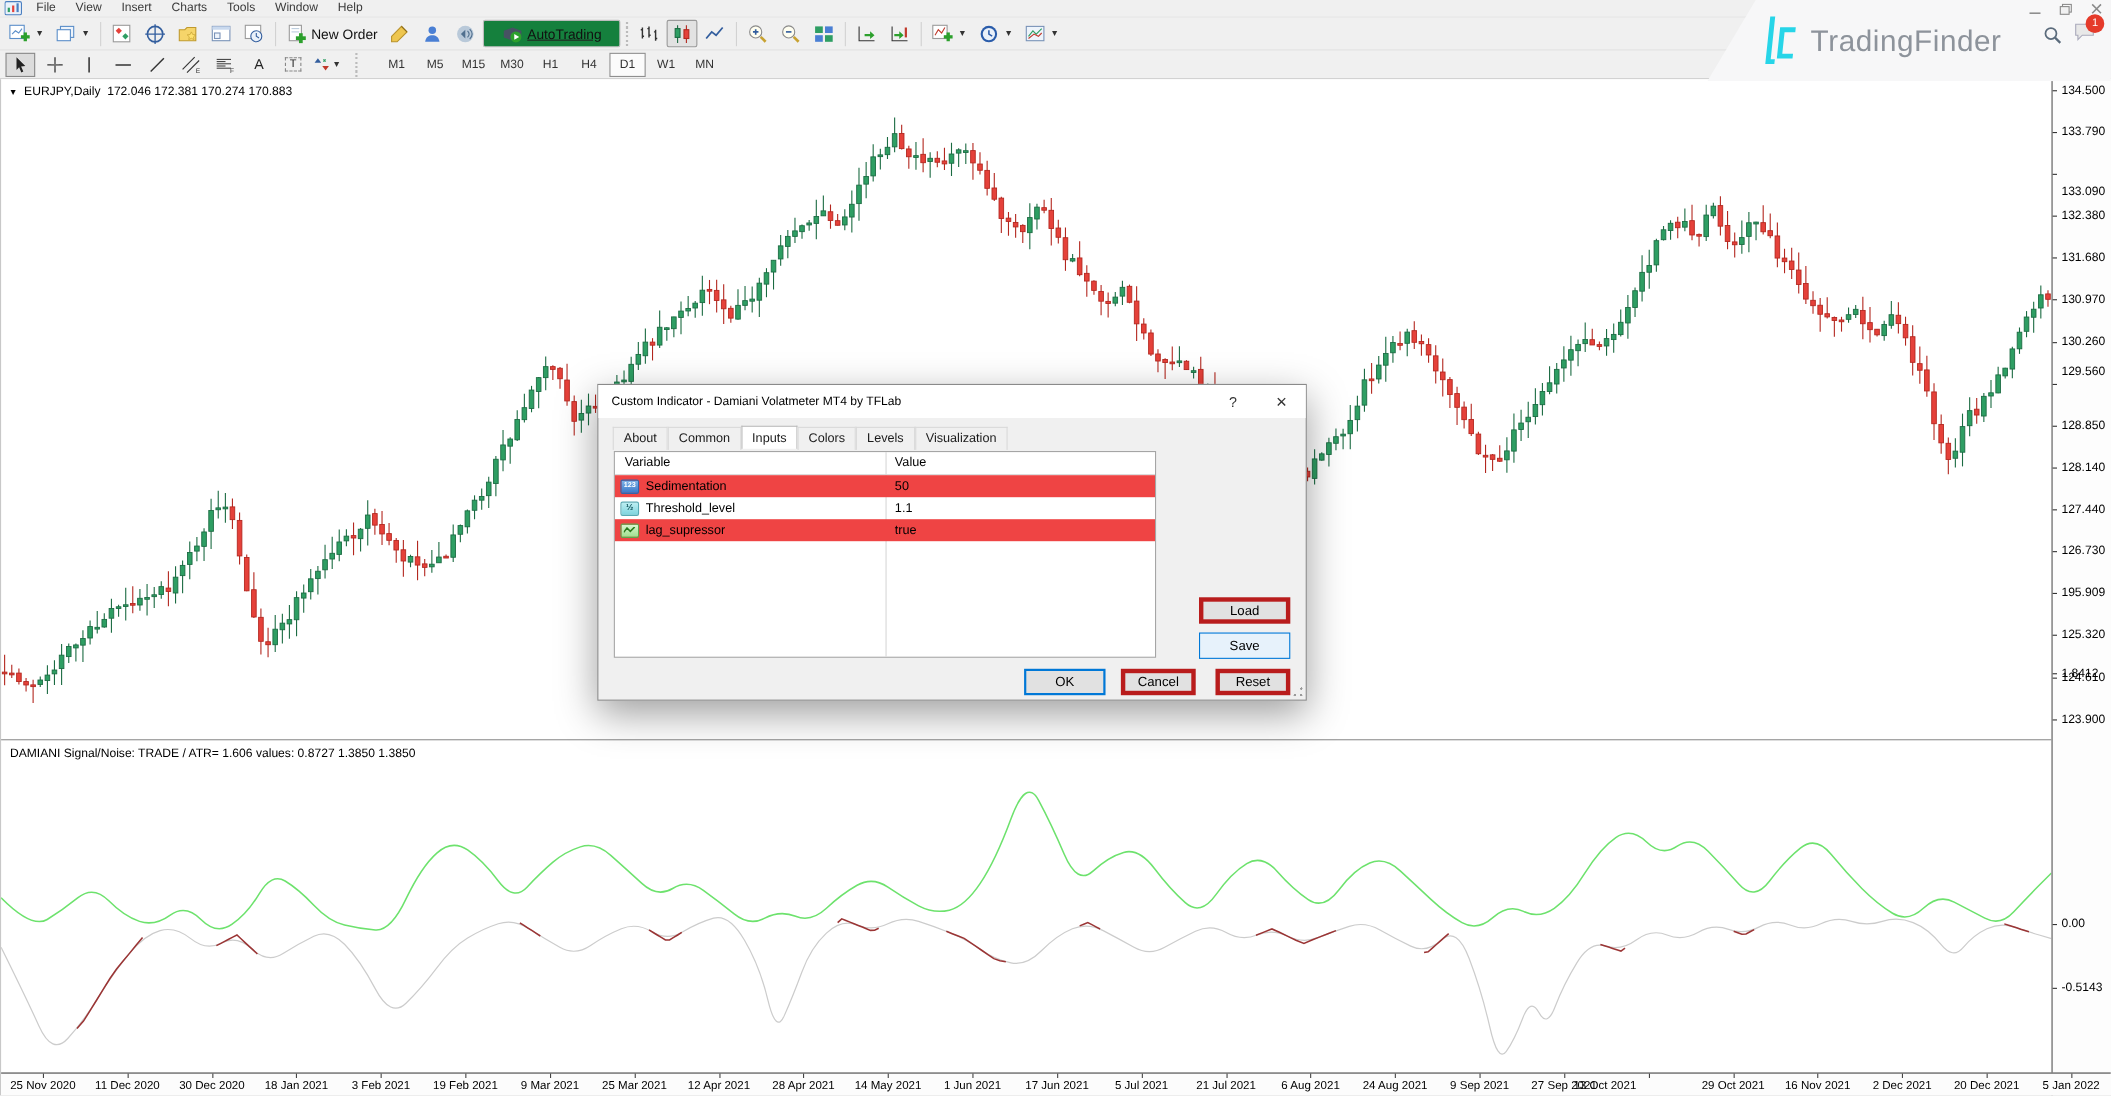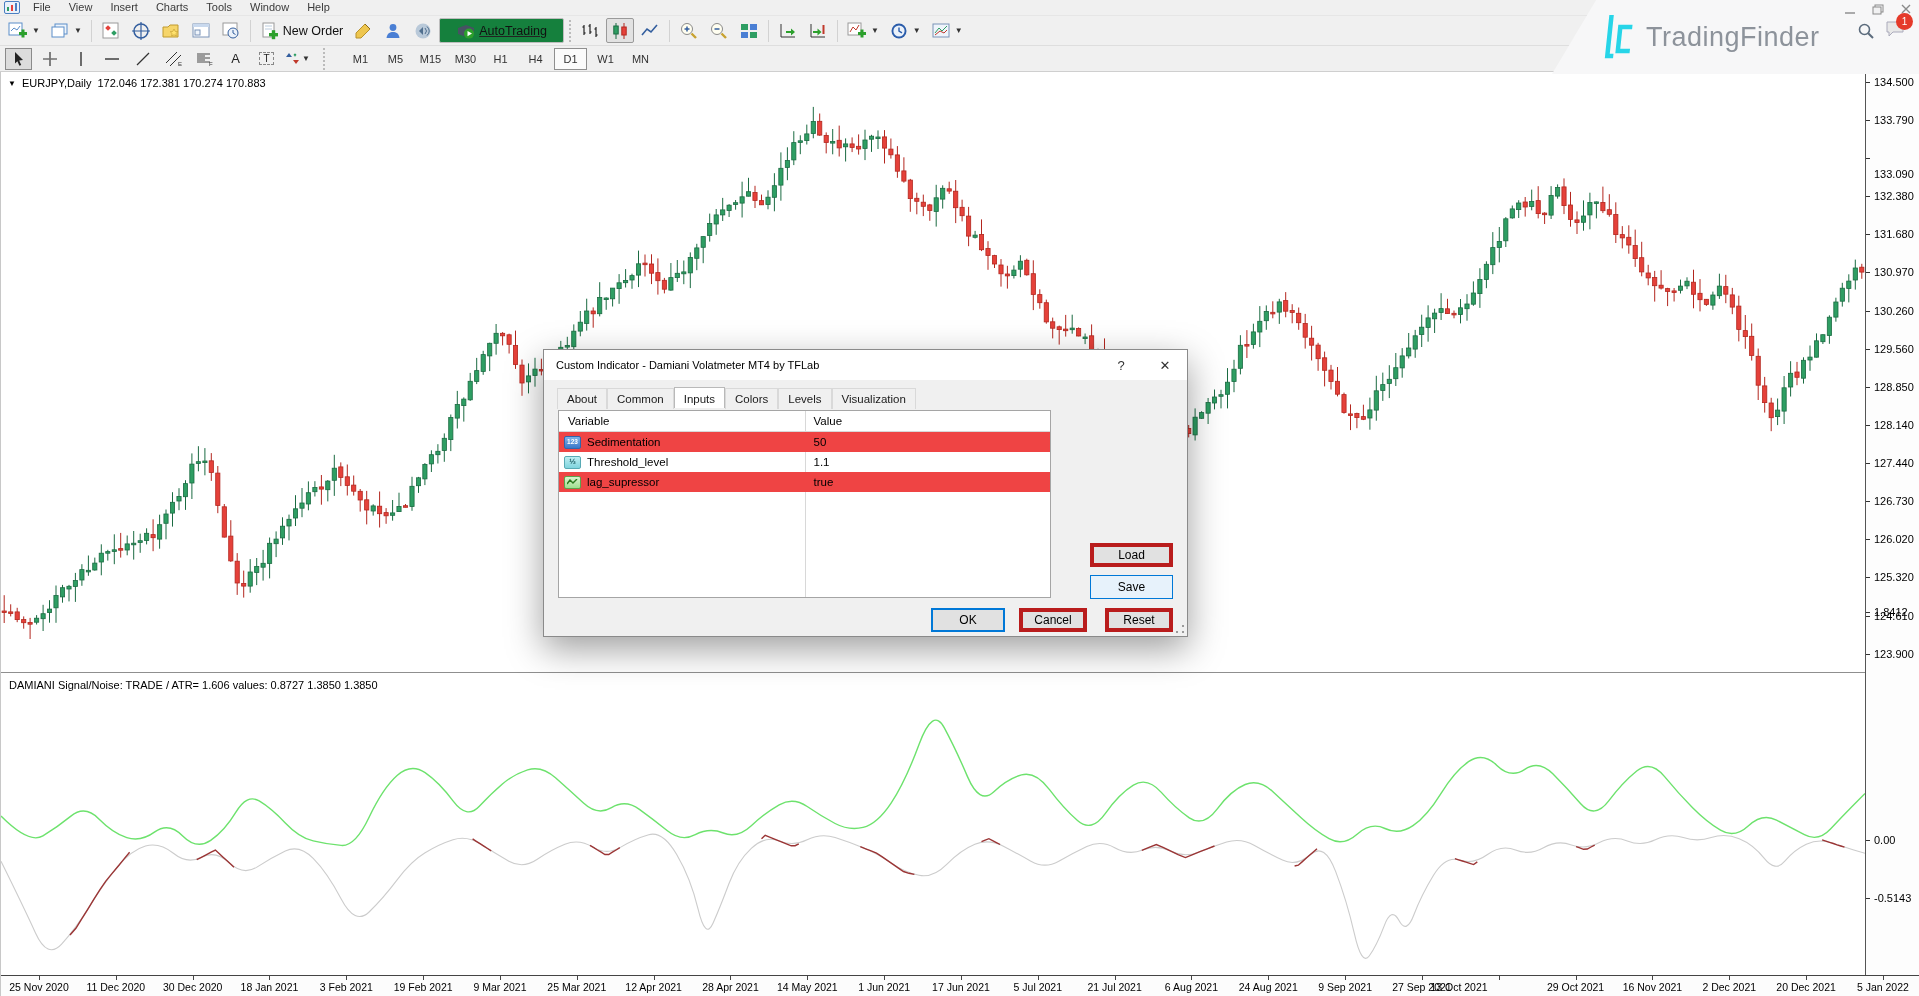--- a/index.html
+++ b/index.html
@@ -989,31 +989,31 @@
         <div class="axis-label" style="top: 80.0695px; margin-top: 16px;">133.090</div>
         <div class="tick-mark" style="top: 86.0695px;"></div>
         <div class="axis-label" style="top: 118.374px;">132.380</div>
         <div class="tick-mark" style="top: 124.374px;"></div>
         <div class="axis-label" style="top: 156.139px;">131.680</div>
         <div class="tick-mark" style="top: 162.139px;"></div>
         <div class="axis-label" style="top: 194.444px;">130.970</div>
         <div class="tick-mark" style="top: 200.444px;"></div>
         <div class="axis-label" style="top: 232.748px;">130.260</div>
         <div class="tick-mark" style="top: 238.748px;"></div>
-        <div class="axis-label" style="top: 271px;">129.560</div>
+        <div class="axis-label" style="top: 260px;">129.560</div>
         <div class="tick-mark" style="top: 276.513px;"></div>
         <div class="axis-label" style="top: 308.817px;">128.850</div>
         <div class="tick-mark" style="top: 314.817px;"></div>
         <div class="axis-label" style="top: 347.122px;">128.140</div>
         <div class="tick-mark" style="top: 353.122px;"></div>
         <div class="axis-label" style="top: 384.887px;">127.440</div>
         <div class="tick-mark" style="top: 390.887px;"></div>
         <div class="axis-label" style="top: 423.191px;">126.730</div>
         <div class="tick-mark" style="top: 429.191px;"></div>
-        <div class="axis-label" style="top: 461.496px;">126.020</div>
+        <div class="axis-label" style="top: 461.496px;">195.909</div>
         <div class="tick-mark" style="top: 467.496px;"></div>
         <div class="axis-label" style="top: 499.261px;">125.320</div>
         <div class="tick-mark" style="top: 505.261px;"></div>
         <div class="axis-label" style="top: 537.566px;">124.610</div>
         <div class="tick-mark" style="top: 543.566px;"></div>
         <div class="axis-label" style="top: 575.87px;">123.900</div>
         <div class="tick-mark" style="top: 581.87px;"></div>
         <div class="axis-label" style="top: 534px;">1.8412</div>
         <div class="tick-mark" style="top: 540px;"></div>
         <div class="axis-label" style="top: 762px;">0.00</div>

